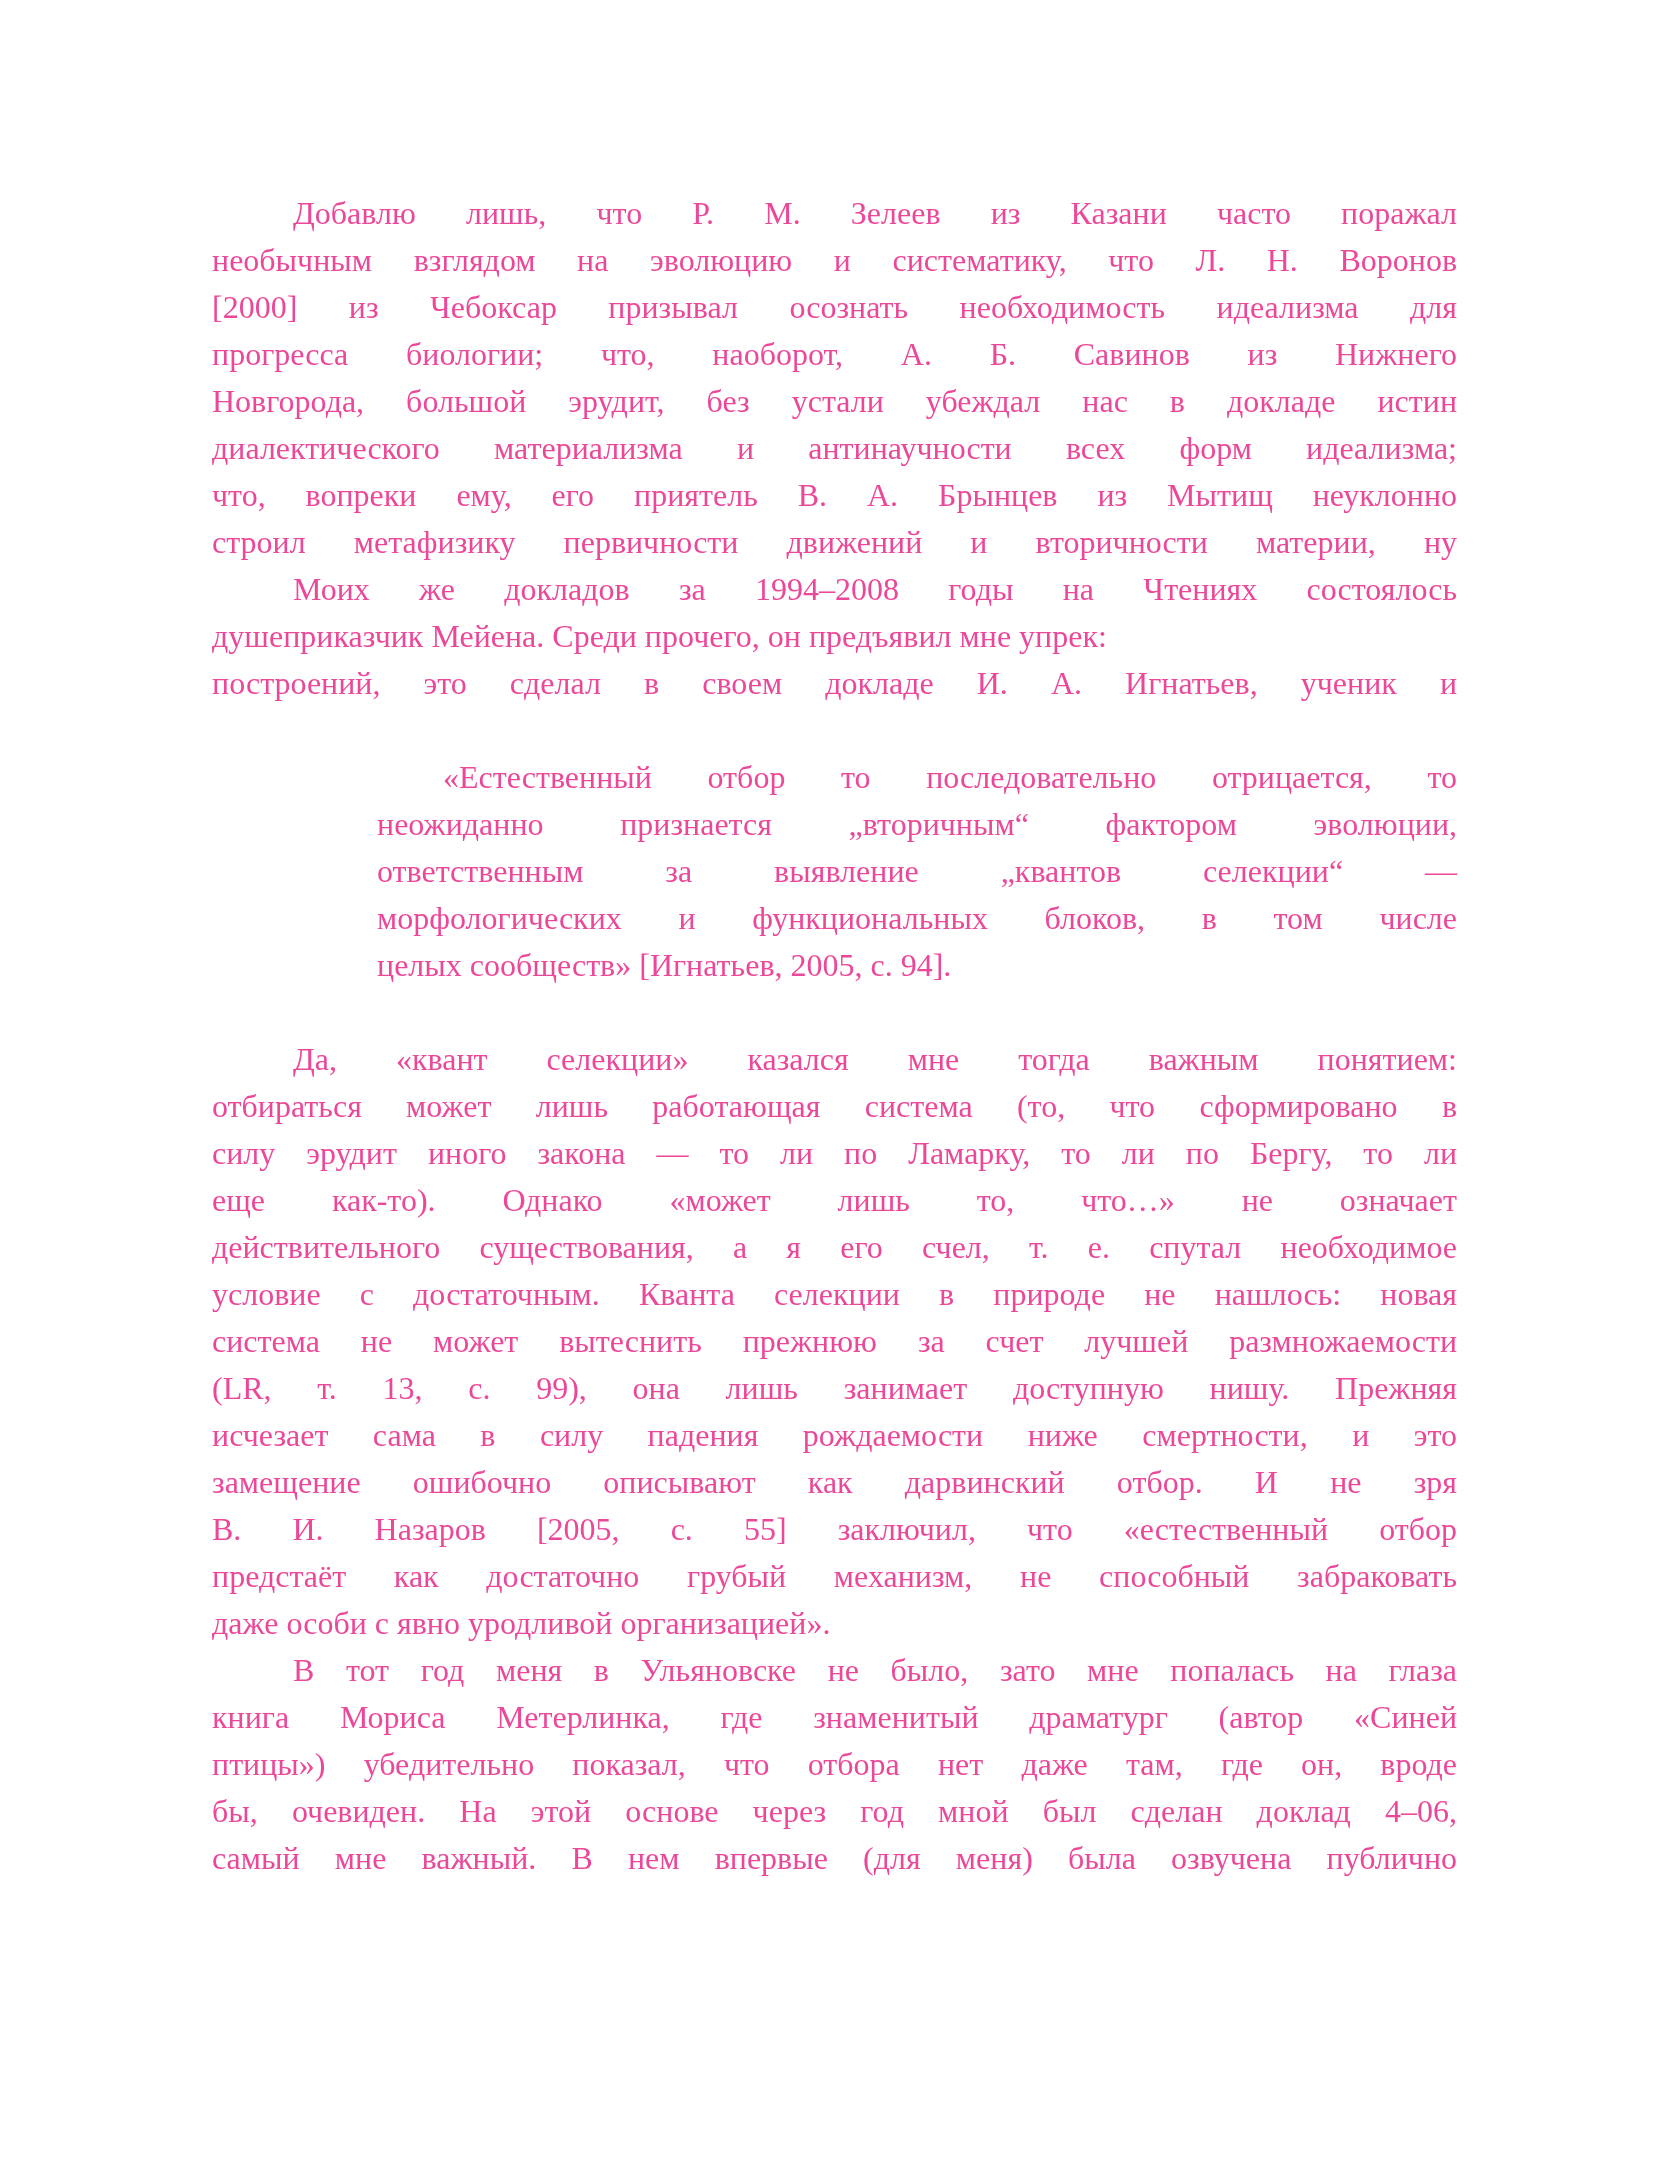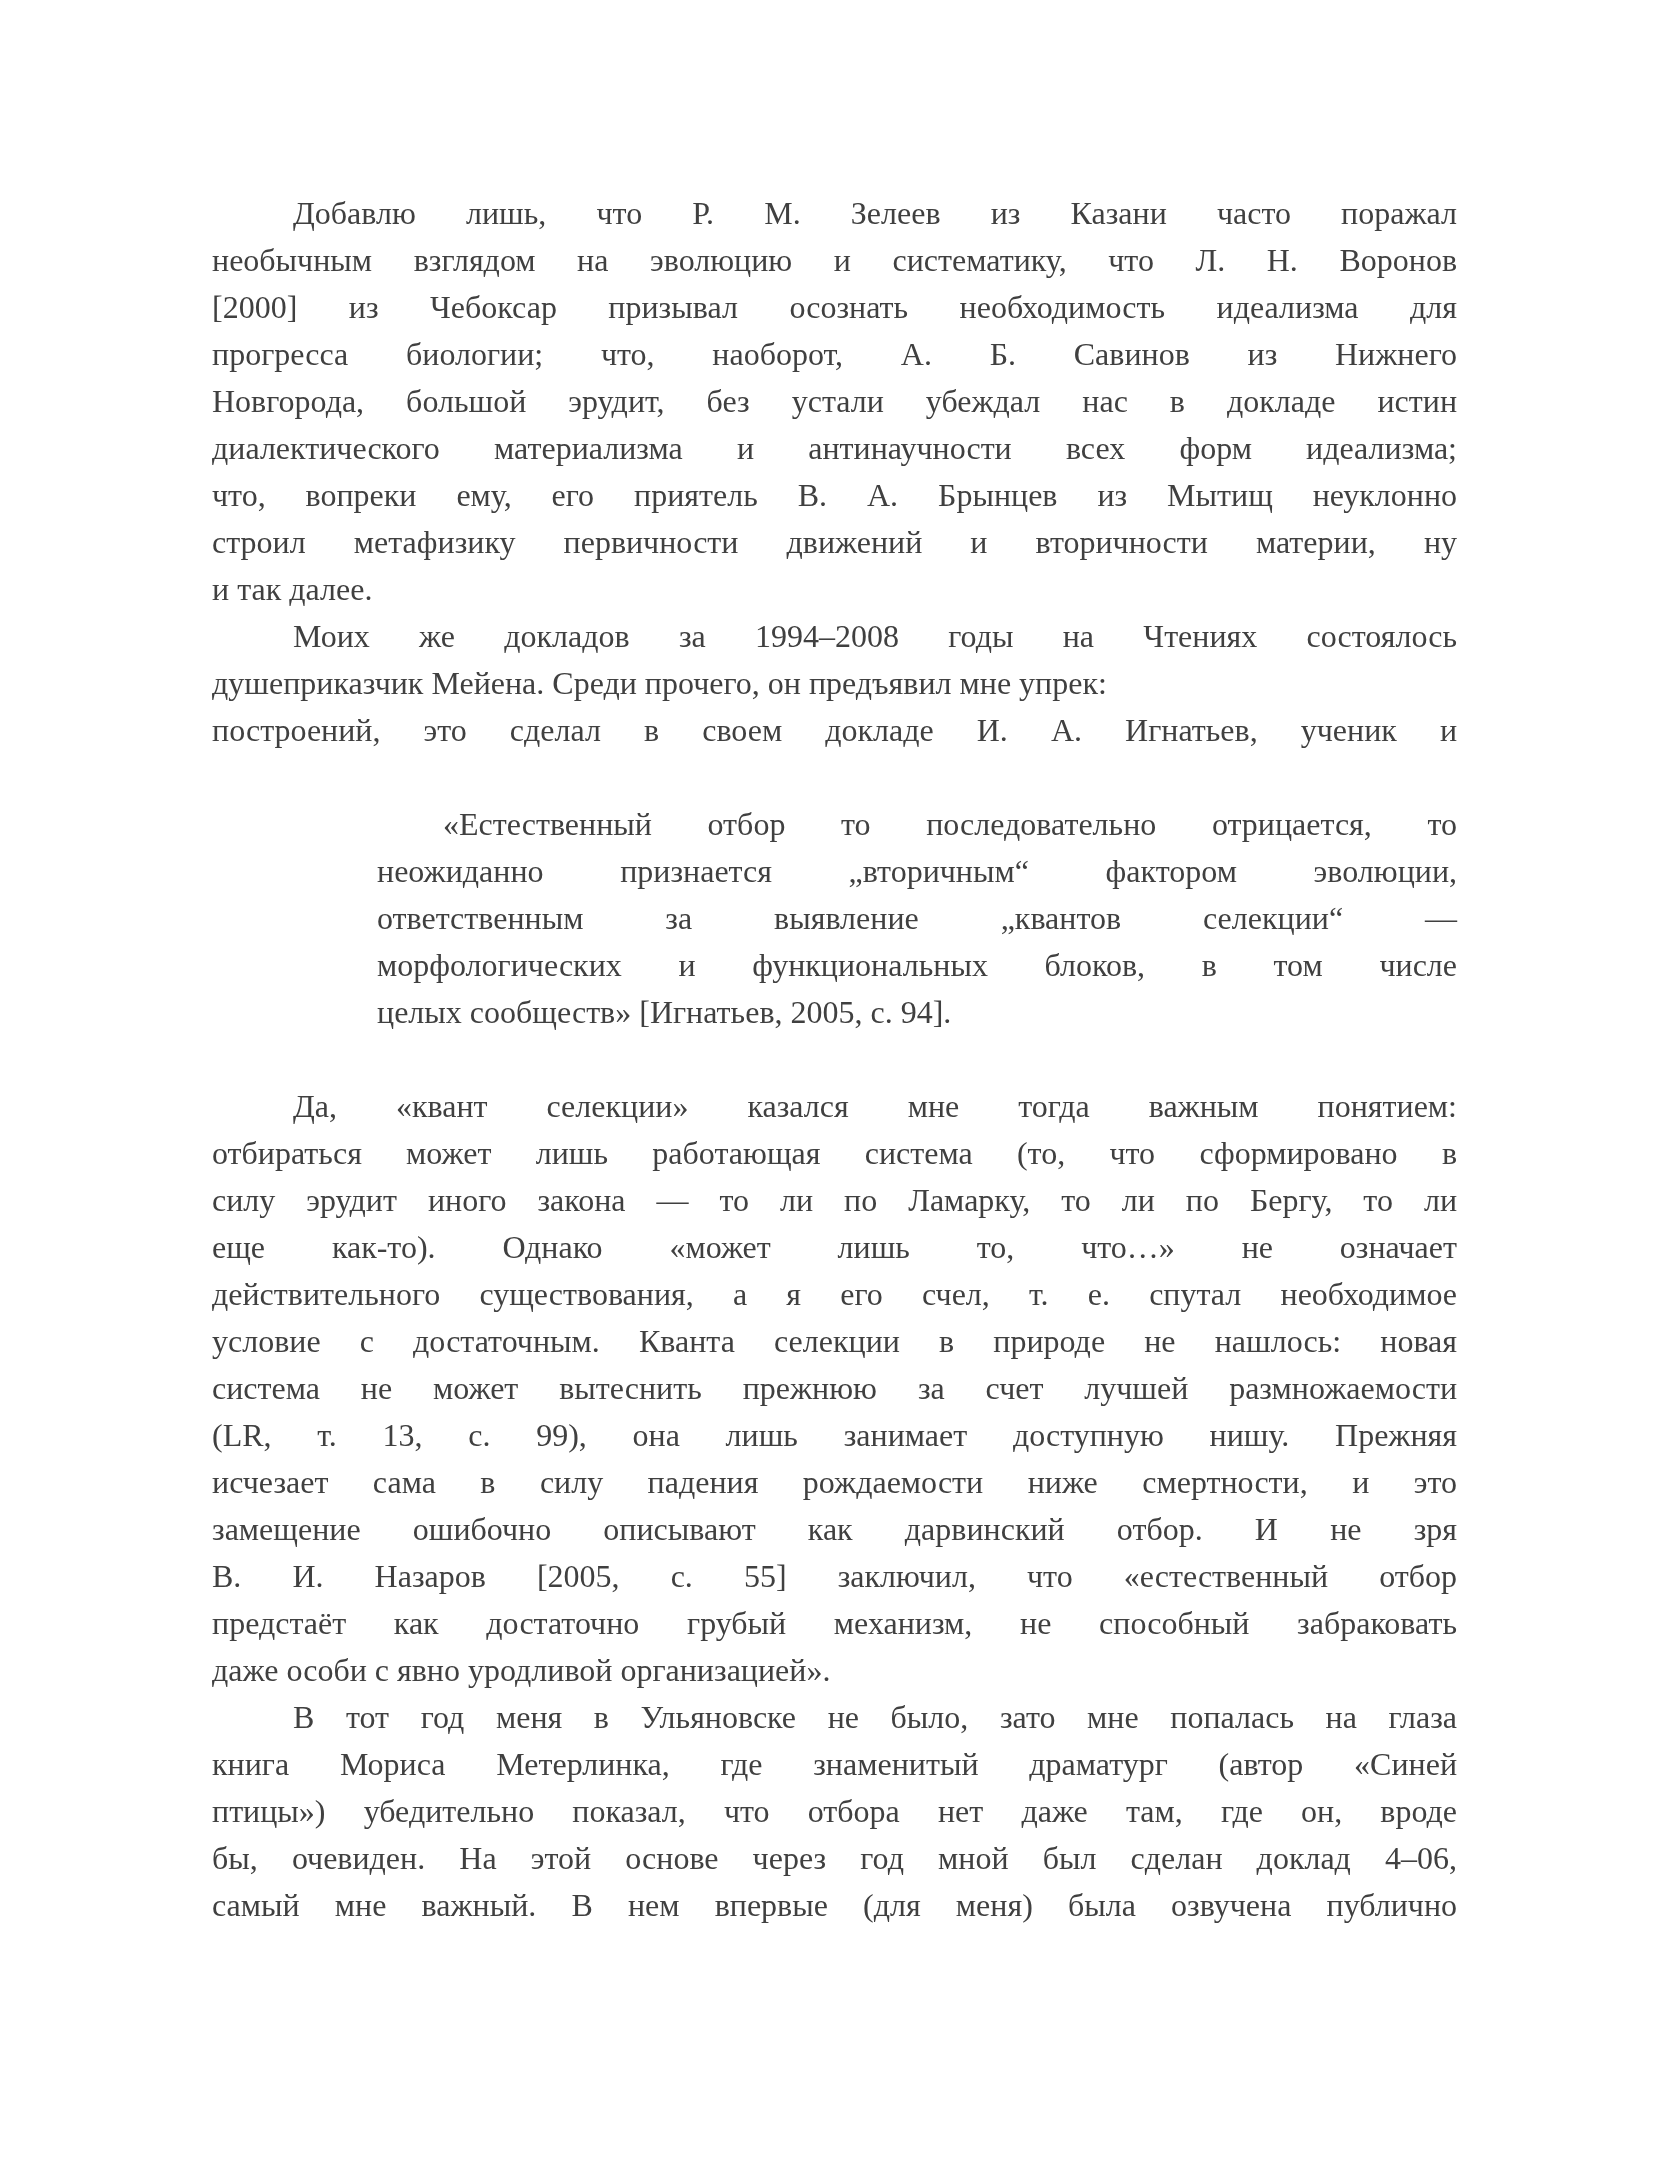--- a/index.html
+++ b/index.html
@@ -7,21 +7,21 @@
     padding: 0;
     background: #ffffff;
   }
   .page {
     position: relative;
     width: 1669px;
     height: 2160px;
     background: #ffffff;
     overflow: hidden;
     font-family: "Liberation Serif", "DejaVu Serif", serif;
-    color: #404040;
+    color: #ec4899;
   }
   .text-block {
     position: absolute;
     left: 212px;
     top: 190px;
     width: 1245px;
     font-size: 32px;
     line-height: 47px;
   }
   .para {
@@ -52,21 +52,20 @@
 
     <div class="para">
       <div class="line first">Добавлю лишь, что Р. М. Зелеев из Казани часто поражал</div>
       <div class="line">необычным взглядом на эволюцию и систематику, что Л. Н. Воронов</div>
       <div class="line">[2000] из Чебоксар призывал осознать необходимость идеализма для</div>
       <div class="line">прогресса биологии; что, наоборот, А. Б. Савинов из Нижнего</div>
       <div class="line">Новгорода, большой эрудит, без устали убеждал нас в докладе истин</div>
       <div class="line">диалектического материализма и антинаучности всех форм идеализма;</div>
       <div class="line">что, вопреки ему, его приятель В. А. Брынцев из Мытищ неуклонно</div>
       <div class="line">строил метафизику первичности движений и вторичности материи, ну</div>
-      <div class="line last">и так далее.</div>
     </div>
 
     <div class="para">
       <div class="line first">Моих же докладов за 1994–2008 годы на Чтениях состоялось</div>
       <div class="line last">душеприказчик Мейена. Среди прочего, он предъявил мне упрек:</div>
       <div class="line">построений, это сделал в своем докладе И. А. Игнатьев, ученик и</div>
     </div>
 
     <div class="para quote">
       <div class="line first">«Естественный отбор то последовательно отрицается, то</div>

